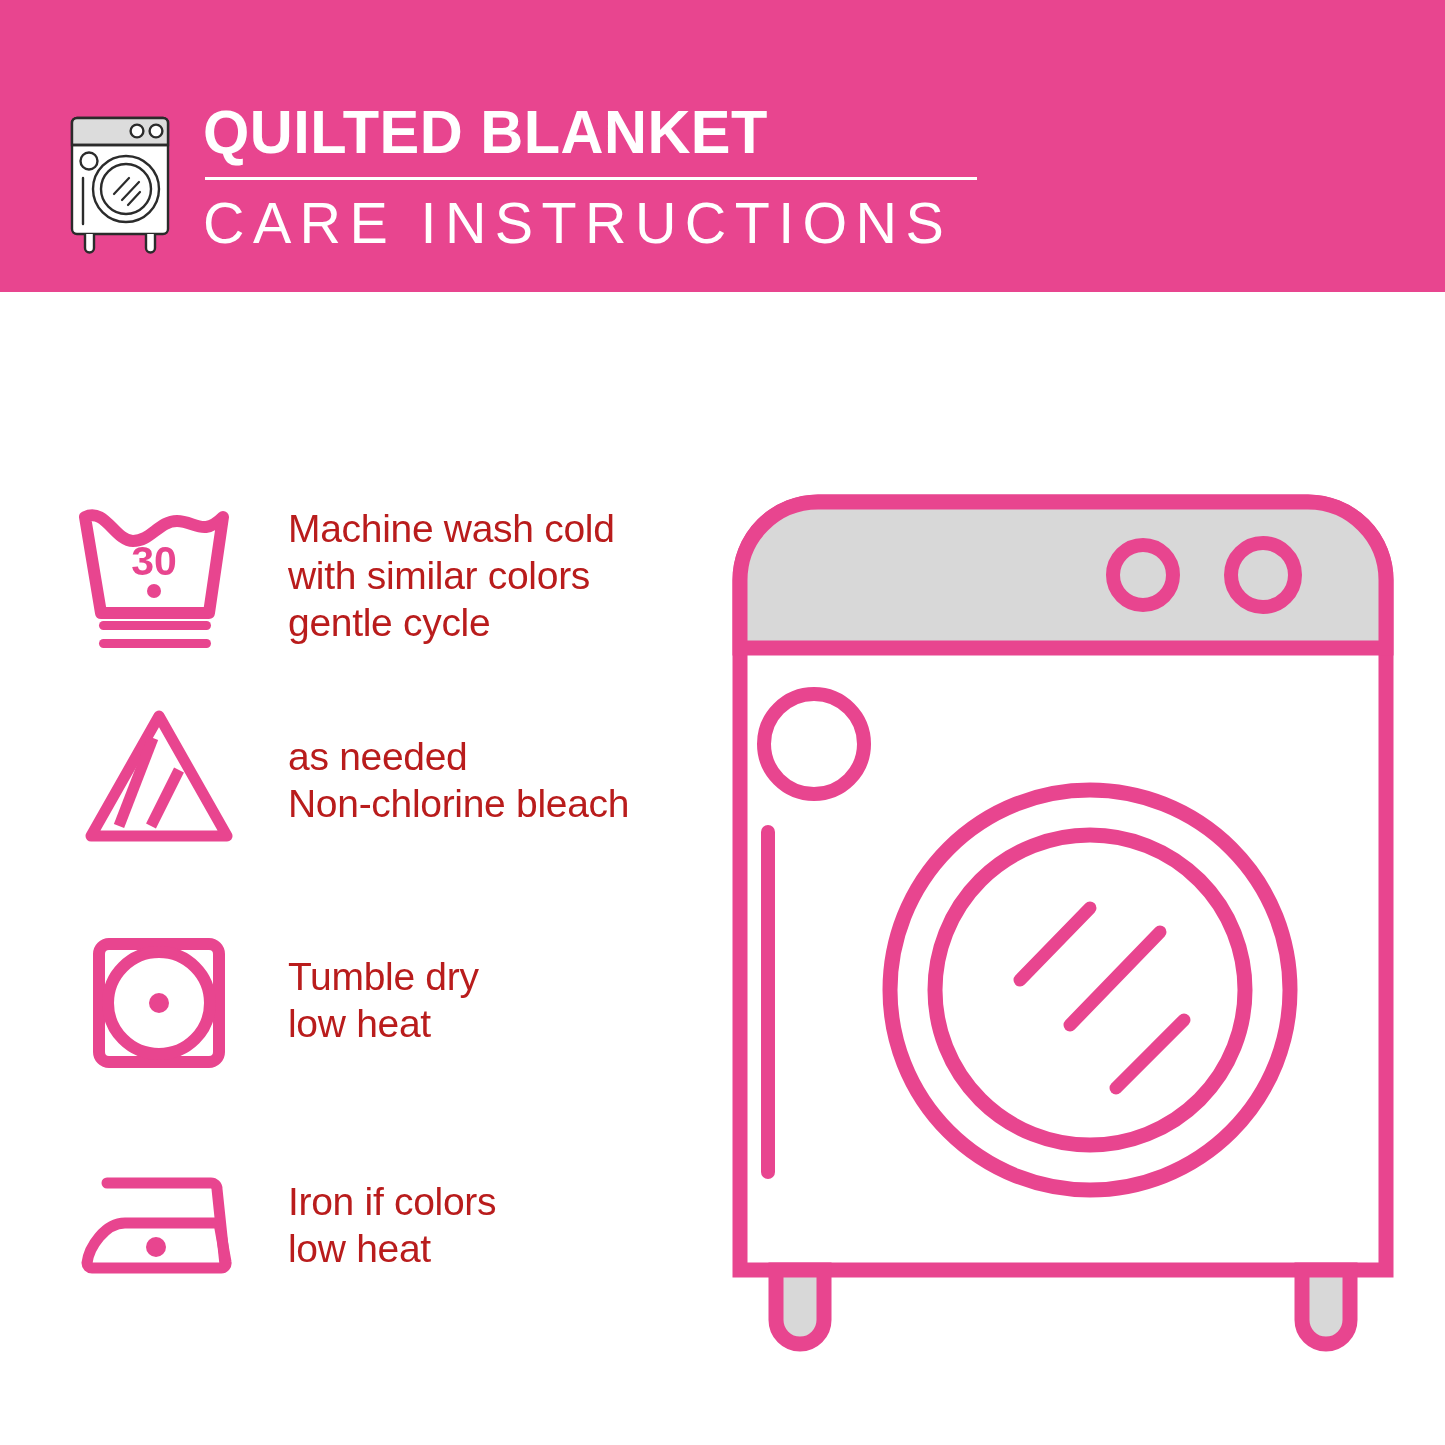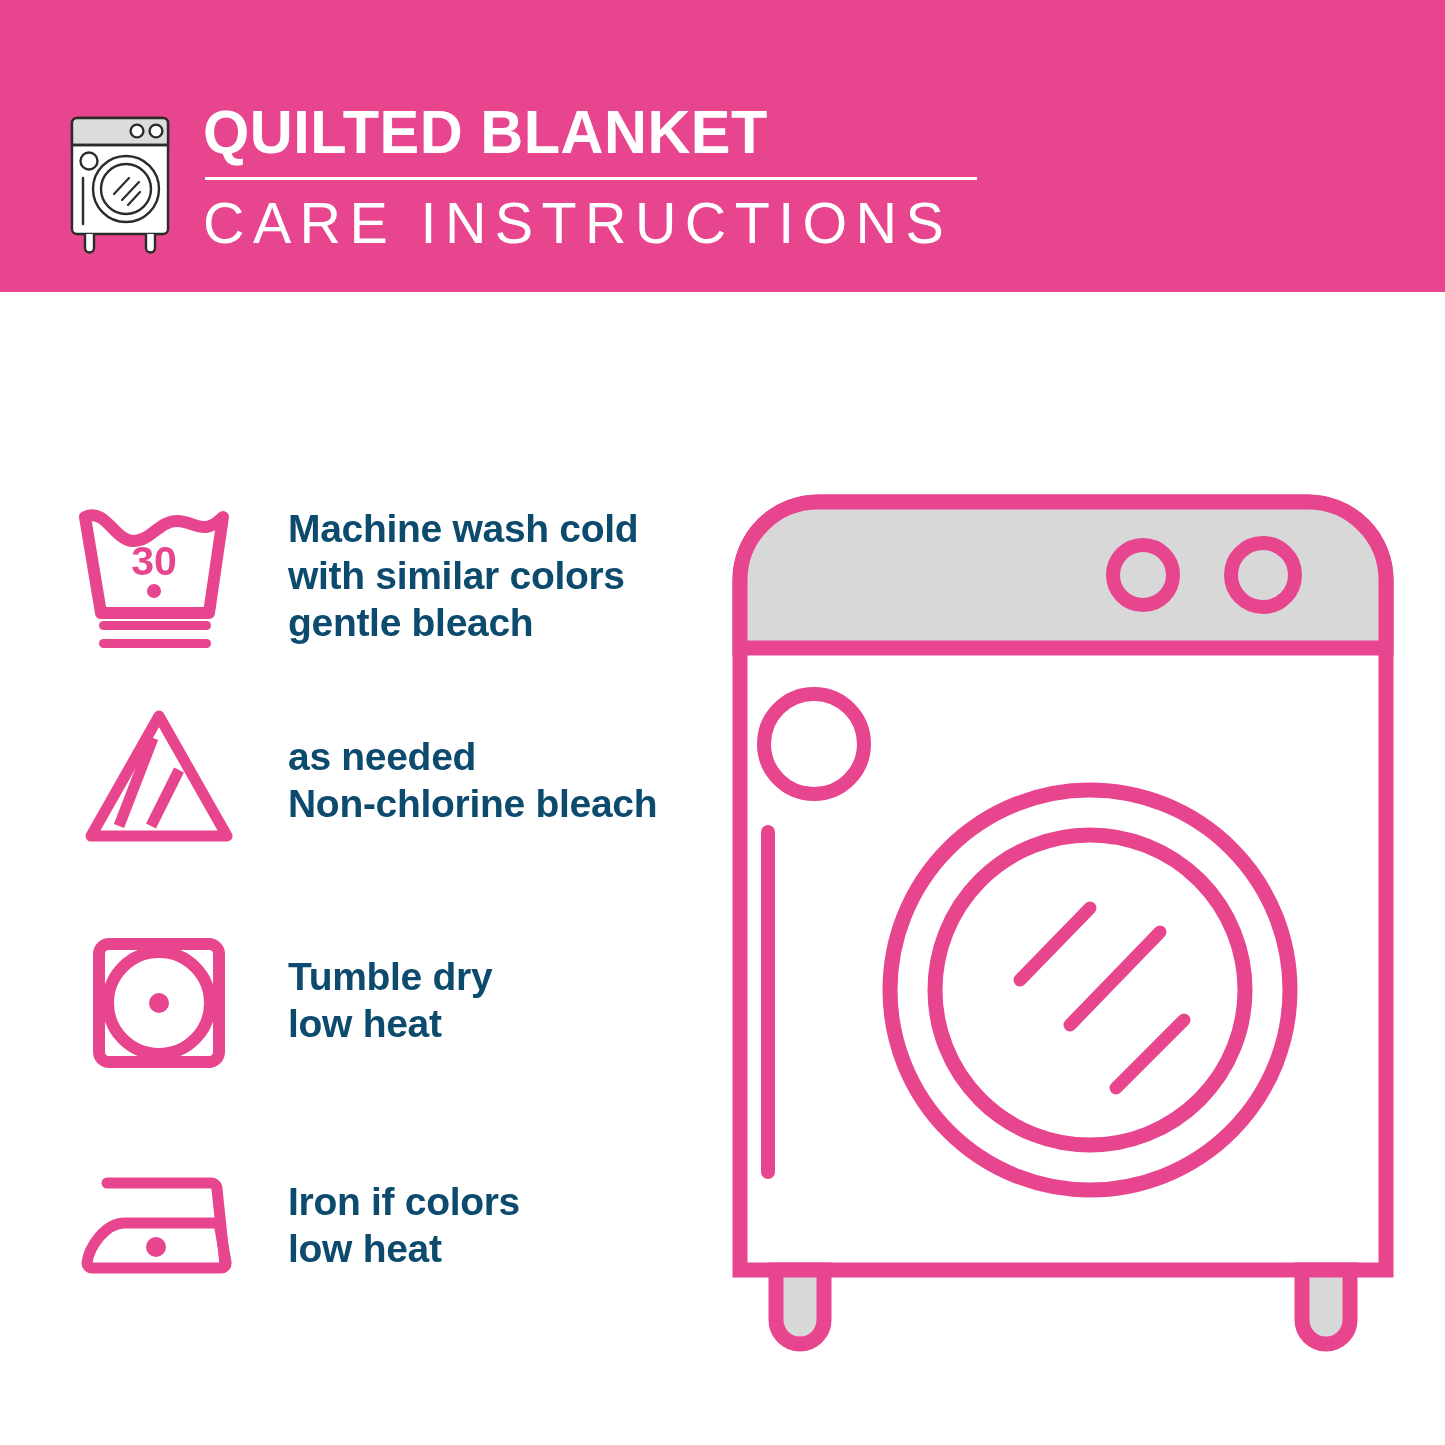--- a/index.html
+++ b/index.html
@@ -76,24 +76,24 @@
     align-items: center;
     justify-content: center;
     margin-left: 58px;
   }
   .care-symbol svg { display: block; }
 
   .care-text {
     font-family: "Liberation Sans", sans-serif;
     font-size: 39px;
     line-height: 47px;
-    color: #0c4a6e;
+    color: #b91c1c;
     margin-left: 30px;
     letter-spacing: -0.3px;
-    font-weight: 700;
+    font-weight: 400;
   }
   .care-text span { display: block; white-space: nowrap; }
 
   
   .washer-illustration {
     position: absolute;
     left: 718px; top: 480px;
     width: 690px; height: 880px;
   }
   .washer-illustration svg { display: block; }
@@ -152,21 +152,21 @@
           <rect x="28" y="144" width="112" height="9" rx="4.5" fill="#e8458f"></rect>
 
           <text x="83" y="80" text-anchor="middle" font-family="Liberation Sans, sans-serif" font-size="41" font-weight="700" fill="#e8458f">30</text>
 
           <circle cx="83" cy="96" r="7" fill="#e8458f"></circle>
         </svg>
       </div>
       <div class="care-text">
         <span>Machine wash cold</span>
         <span>with similar colors</span>
-        <span>gentle bleach</span>
+        <span>gentle cycle</span>
       </div>
     </div>
 
     <div class="care-row care-row-1">
       <div class="care-symbol">
         <svg width="175" height="160" viewBox="0 0 175 160">
 
           <path d="M88 16 L 156 136 L 20 136 Z" fill="none" stroke="#e8458f" stroke-width="11" stroke-linejoin="round"></path>
 
           <line x1="82" y1="38" x2="48" y2="126" stroke="#e8458f" stroke-width="11" stroke-linecap="butt"></line>

